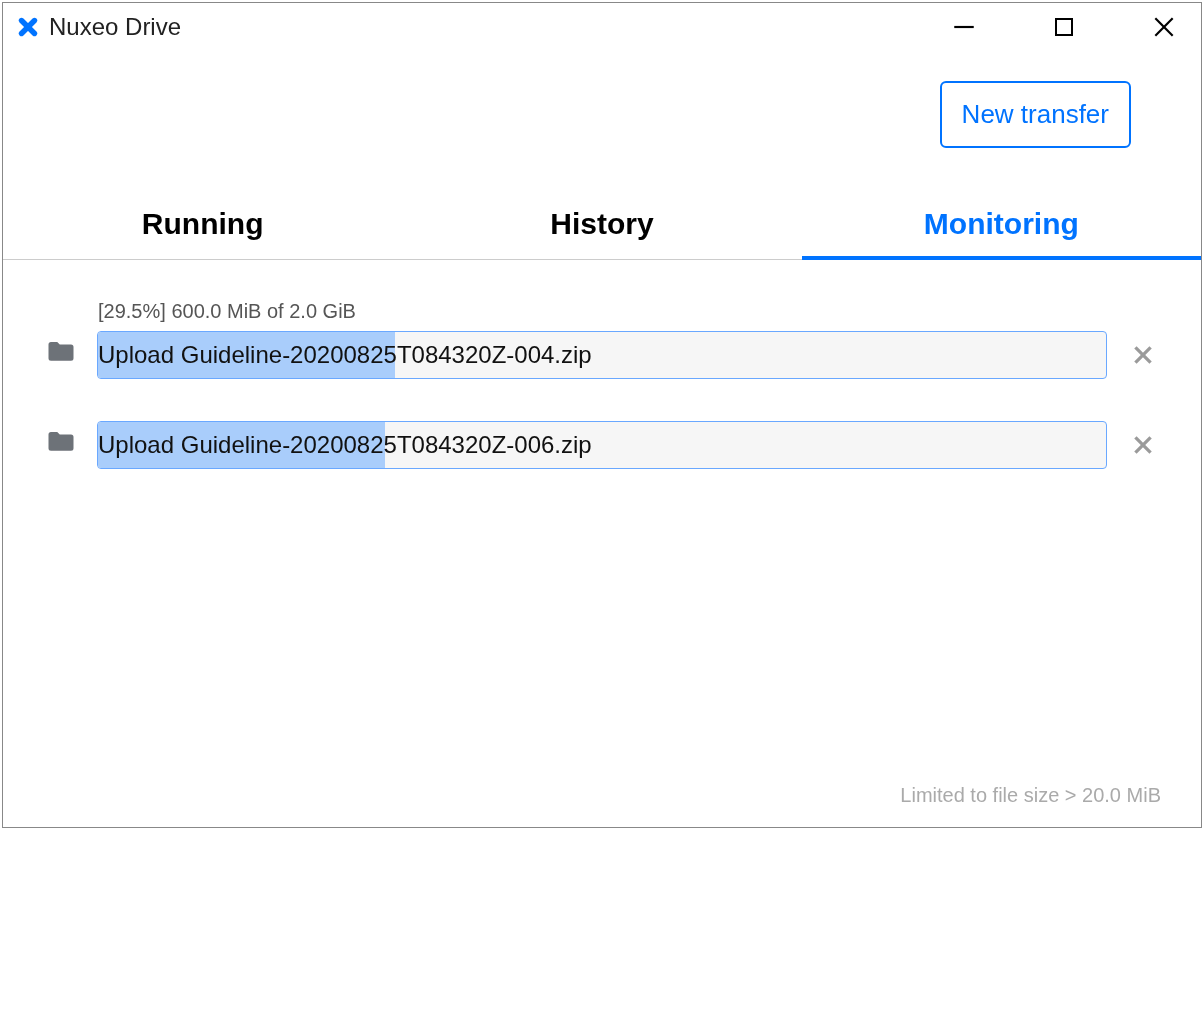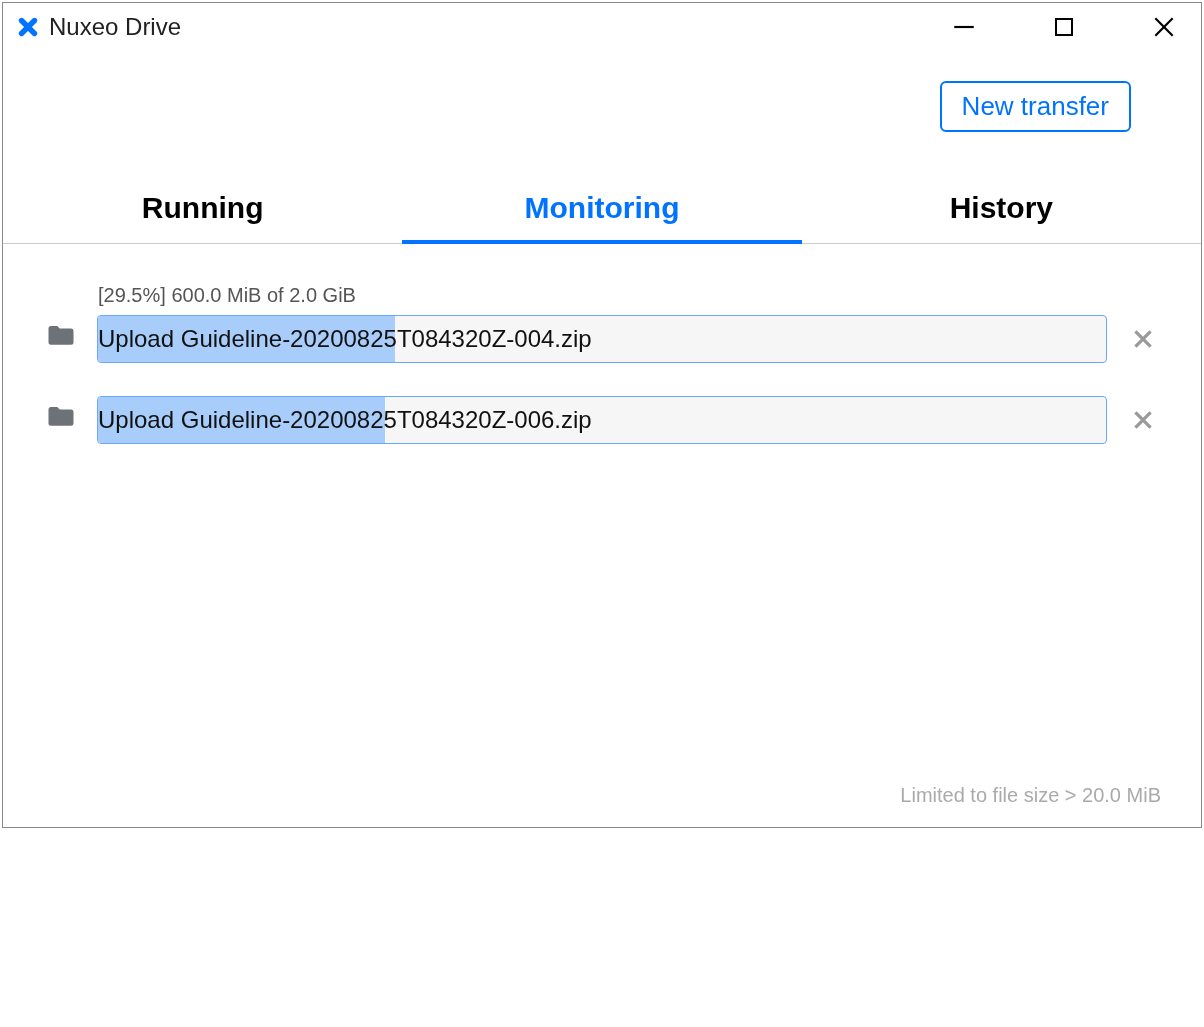--- a/index.html
+++ b/index.html
@@ -64,21 +64,21 @@
       display: flex;
       justify-content: flex-end;
       padding: 30px 70px 0 0;
     }
     .new-transfer-btn {
       border: 2px solid #0073ff;
       color: #0073ff;
       background: #fff;
       border-radius: 6px;
       font-size: 26px;
-      padding: 8px 20px;
+      padding: 16px 20px;
       cursor: pointer;
     }
     .tabs {
       display: flex;
       margin-top: 45px;
       border-bottom: 1px solid #ccc;
     }
     .tab {
       flex: 1;
       text-align: center;
@@ -99,21 +99,21 @@
       left: 0;
       right: 0;
       height: 4px;
       background: #0073ff;
     }
     .content {
       flex: 1;
       padding: 40px 40px 0 40px;
       display: flex;
       flex-direction: column;
-      gap: 33px;
+      gap: 42px;
       position: relative;
     }
     .transfer-item {
       display: flex;
       flex-direction: column;
     }
     .transfer-status {
       font-size: 20px;
       color: #555;
       margin-left: 55px;
@@ -208,22 +208,22 @@
       </span>
     </div>
   </div>
 
   <div class="toolbar">
     <button class="new-transfer-btn">New transfer</button>
   </div>
 
   <div class="tabs">
     <div class="tab">Running</div>
+    <div class="tab">History</div>
     <div class="tab active">Monitoring</div>
-    <div class="tab">History</div>
   </div>
 
   <div class="content">
 
     <div class="transfer-item">
       <div class="transfer-status">[29.5%] 600.0 MiB of 2.0 GiB</div>
       <div class="transfer-row">
         <span class="folder-icon">
           <svg viewBox="0 0 24 24" width="36" height="30">
             <path d="M2 6 a2 2 0 0 1 2-2 h5 l2 2 h9 a2 2 0 0 1 2 2 v9 a2 2 0 0 1 -2 2 H4 a2 2 0 0 1 -2-2 Z" fill="#6d7278"></path>

